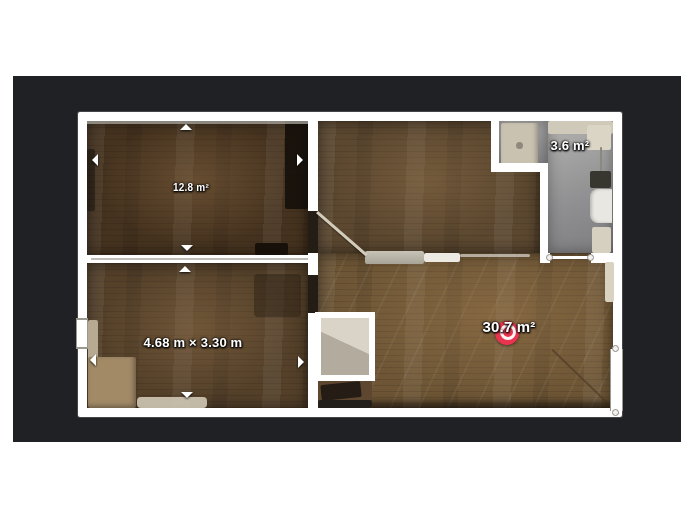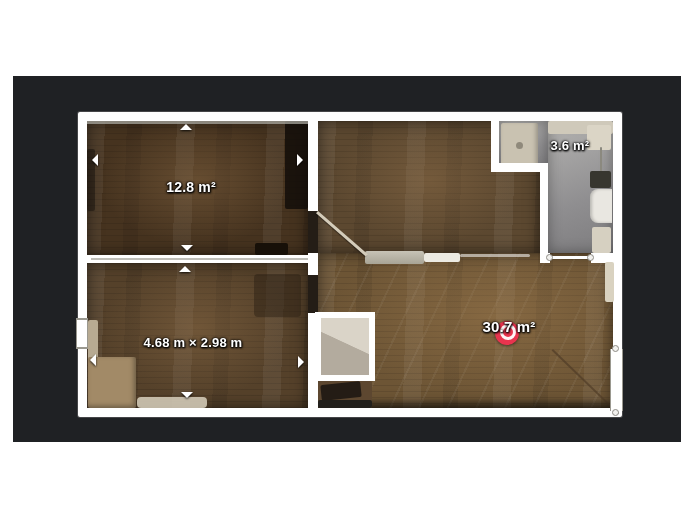--- a/index.html
+++ b/index.html
@@ -28,21 +28,21 @@
       repeating-linear-gradient(92deg, rgba(255,255,255,.06) 0 18px, rgba(0,0,0,0) 18px 40px, rgba(0,0,0,.08) 40px 55px, rgba(0,0,0,0) 55px 90px),
       repeating-linear-gradient(180deg, rgba(0,0,0,.10) 0 1px, rgba(0,0,0,0) 1px 6px);
   }
   .bath-floor { background:linear-gradient(160deg,#b4b3b1,#8f8e90 60%,#7d7c7e); box-shadow: inset 0 0 14px rgba(0,0,0,.35); }
   .wall { position:absolute; background:#ffffff; }
   .gray-line { position:absolute; background:rgba(170,168,160,.75); }
   .fixture { position:absolute; border-radius:2px; }
   .lbl { position:absolute; transform:translate(-50%,-50%); text-align:center; color:#ffffff; font-weight:bold;
          line-height:1.3; white-space:nowrap; letter-spacing:.2px;
          text-shadow:0 1px 2px rgba(0,0,0,.95), 0 0 3px rgba(0,0,0,.85), 1px 1px 2px rgba(0,0,0,.9), -1px 0 2px rgba(0,0,0,.7); }
-  .lbl .area { font-size:14px; }
+  .lbl .area { font-size:10px; }
   .lbl .dims { font-size:13px; }
   .arr { position:absolute; width:0; height:0; filter:drop-shadow(0 1px 1px rgba(0,0,0,.85)); }
   .arr-up    { border-left:6px solid transparent; border-right:6px solid transparent; border-bottom:6px solid #fff; }
   .arr-down  { border-left:6px solid transparent; border-right:6px solid transparent; border-top:6px solid #fff; }
   .arr-left  { border-top:6px solid transparent; border-bottom:6px solid transparent; border-right:6px solid #fff; }
   .arr-right { border-top:6px solid transparent; border-bottom:6px solid transparent; border-left:6px solid #fff; }
   .node { position:absolute; width:7px; height:7px; border-radius:50%; background:#f2f1ee; border:1px solid #8e8c86; }
   .marker { position:absolute; width:24px; height:24px; border-radius:50%; background:#e8344e;
             box-shadow:0 1px 3px rgba(0,0,0,.5); }
   .marker::after { content:""; position:absolute; left:5px; top:3px; width:10px; height:10px;
@@ -132,21 +132,21 @@
         <div class="arr arr-left" style="left:3px; top:233px;"></div>
         <div class="arr arr-right" style="left:211px; top:235px;"></div>
 
         <div class="marker" style="left:408px; top:200px;"></div>
 
         <div class="lbl" style="left:104px; top:66px;">
           <div class="area">12.8 m²</div>
         </div>
 
         <div class="lbl" style="left:106px; top:222px;">
-          <div class="dims">4.68 m × 2.98 m</div>
+          <div class="dims">4.68 m × 3.30 m</div>
         </div>
 
         <div class="lbl" style="left:483px; top:25px;">
           <div class="area" style="font-size:13px;">3.6 m²</div>
         </div>
 
         <div class="lbl" style="left:422px; top:206px;">
           <div class="area" style="font-size:15px;">30.7 m²</div>
         </div>
 

